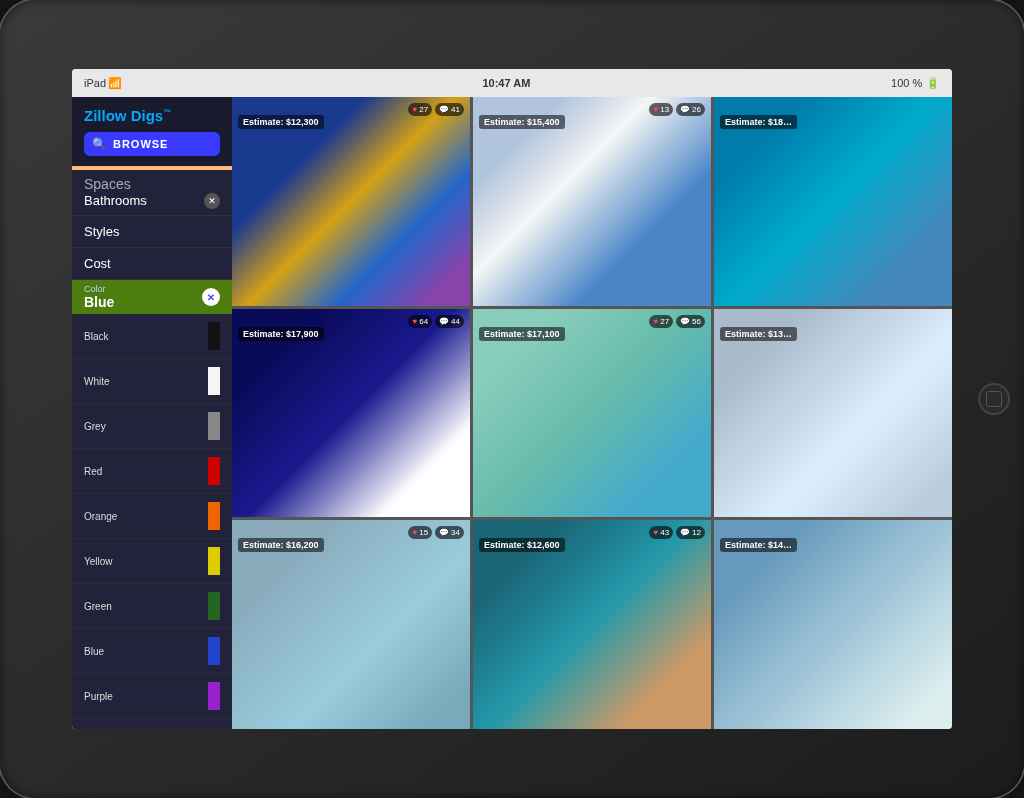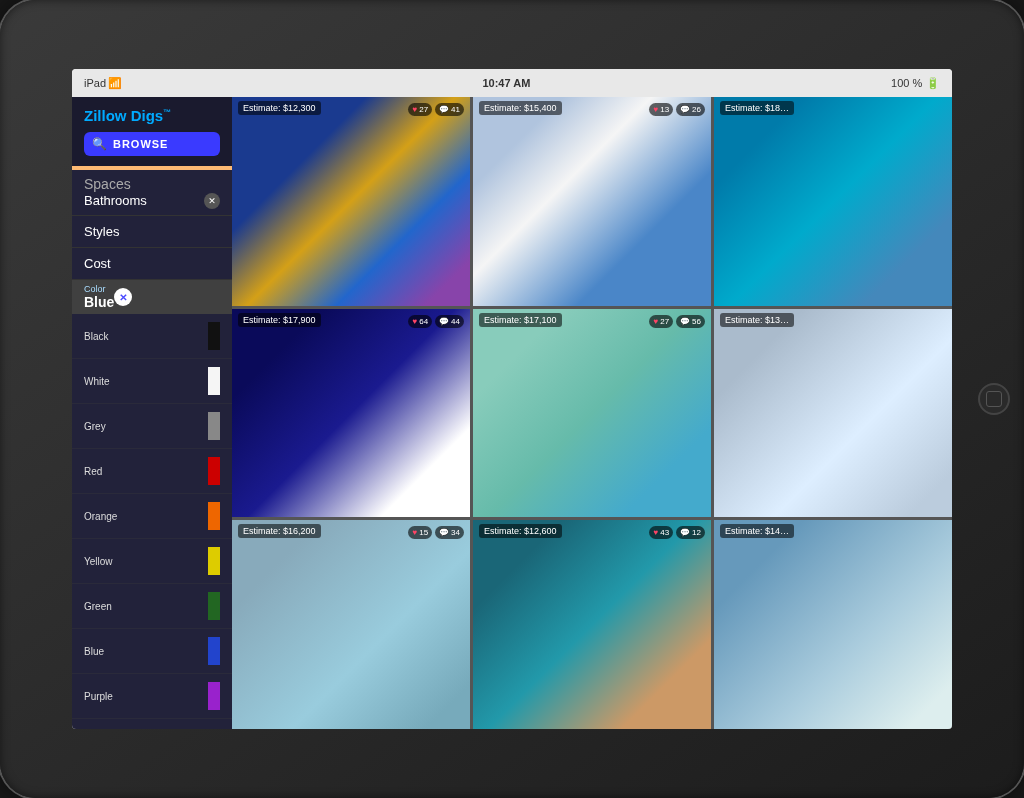--- a/index.html
+++ b/index.html
@@ -137,24 +137,25 @@
       padding: 8px 12px;
       color: #fff;
       font-size: 13px;
       font-weight: 500;
       border-bottom: 1px solid #333;
       cursor: pointer;
     }
 
     
     .color-filter-active {
-      background: #404040;
+      background: #4d7c0f;
       padding: 4px 12px;
       display: flex;
       align-items: center;
+      justify-content: space-between;
     }
     .color-filter-active-inner {
       display: flex;
       flex-direction: column;
     }
     .color-filter-label {
       font-size: 9px;
       color: #aaddff;
     }
     .color-filter-value {
@@ -239,26 +240,26 @@
     .bath-3 { background: linear-gradient(135deg, #007baa 20%, #00aacc 50%, #4488bb 80%); }
     .bath-4 { background: linear-gradient(135deg, #0a0a5a 20%, #1a1a8f 50%, #ffffff 80%); }
     .bath-5 { background: linear-gradient(135deg, #88ccbb 20%, #66bbaa 50%, #44aacc 80%); }
     .bath-6 { background: linear-gradient(135deg, #aabbcc 20%, #ddeeff 60%, #bbccdd 90%); }
     .bath-7 { background: linear-gradient(135deg, #88aabb 20%, #99ccdd 60%, #77aabb 90%); }
     .bath-8 { background: linear-gradient(135deg, #1a6677 20%, #2299aa 50%, #cc9966 80%); }
     .bath-9 { background: linear-gradient(135deg, #6699bb 20%, #aaccdd 60%, #ddeeee 90%); }
 
     .estimate-top {
       position: absolute;
-      top: 4px;
+      top: 18px;
       left: 6px;
       background: rgba(0,0,0,0.55);
       color: #fff;
       font-size: 9px;
-      font-weight: 400;
+      font-weight: 700;
       padding: 2px 5px;
       border-radius: 3px;
     }
 
     .social-badges {
       position: absolute;
       top: 6px;
       right: 6px;
       display: flex;
       gap: 3px;

